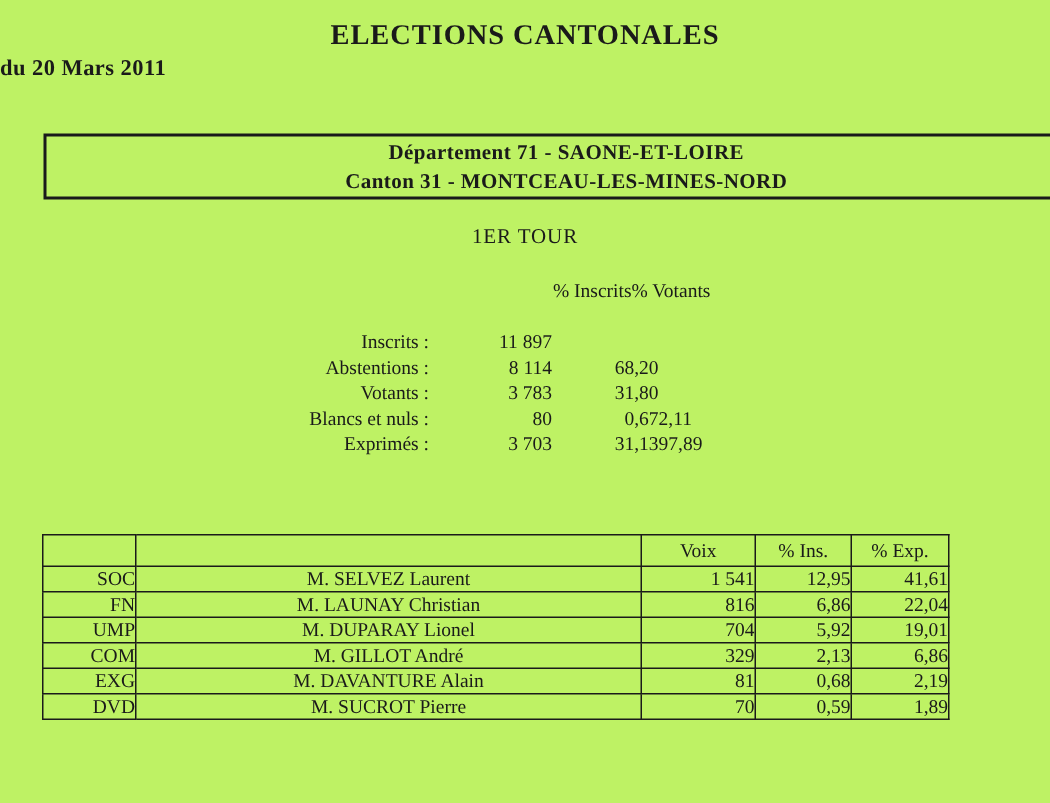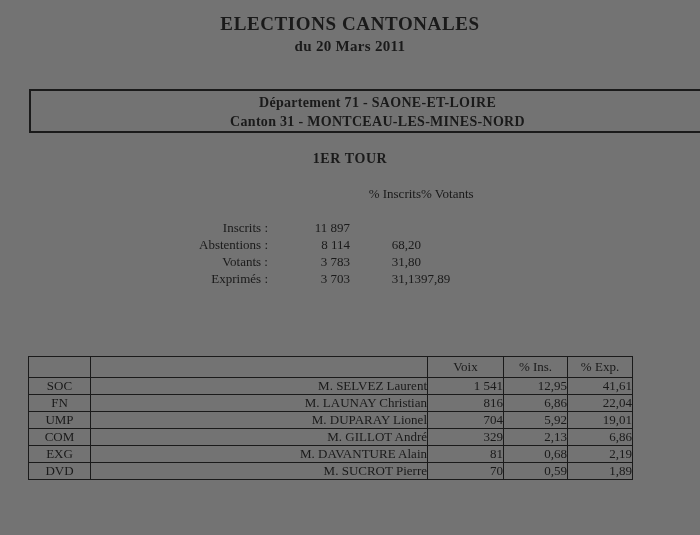--- a/index.html
+++ b/index.html
@@ -4,66 +4,66 @@
 <style>
   * { margin: 0; padding: 0; box-sizing: border-box; }
   html, body { background: #ffffff; }
   body {
     width: 700px; height: 535px;
     font-family: "Liberation Serif", "DejaVu Serif", serif;
     color: #1a1a1a;
     position: relative;
     overflow: hidden;
   }
-  #page { position: absolute; left: 0; top: 0; width: 700px; height: 535px; background: #737373; }
+  #page { position: absolute; left: 0; top: 0; width: 700px; height: 535px; background: #bef264; }
 
   .page-title {
     position: absolute; top: 13px; left: 0; width: 700px;
     text-align: center; font-size: 19px; font-weight: bold; letter-spacing: 0.6px;
   }
   .page-subtitle {
     position: absolute; top: 38px; left: 0; width: 700px;
-    text-align: center; font-size: 15px; font-weight: bold; letter-spacing: 0.3px;
+    font-size: 15px; font-weight: bold; letter-spacing: 0.3px;
   }
 
   .dept-box {
     position: absolute; left: 29px; top: 89px; width: 697px; height: 44px;
     border: 2px solid #1a1a1a;
     text-align: center; font-weight: bold; font-size: 14px;
     line-height: 19px; padding-top: 2px; letter-spacing: 0.3px;
   }
 
   .round-title {
     position: absolute; top: 151px; left: 0; width: 700px;
-    text-align: center; font-size: 14px; font-weight: bold; letter-spacing: 0.6px;
+    text-align: center; font-size: 14px; font-weight: normal; letter-spacing: 0.6px;
   }
 
   
   .stats-header-row { position: absolute; left: 0; top: 186px; display: flex; font-size: 13px; font-family: Liberation Serif, serif; }
-  .stats-rows { position: absolute; left: 0; top: 219px; font-size: 13px; }
+  .stats-rows { position: absolute; left: 0; top: 219px; font-size: 13px; padding-left: 18px; }
   .srow { display: flex; height: 17px; line-height: 17px; }
   .sc1 { width: 268px; text-align: right; }
   .sc2 { width: 82px;  text-align: right; }
   .sc3 { width: 71px;  text-align: right; }
   .sc4 { width: 82px;  }
 
   
   table.results {
     position: absolute; left: 28px; top: 356px;
     width: 604px; border-collapse: collapse; table-layout: fixed;
     font-size: 13px;
   }
   table.results th, table.results td {
     border: 1.5px solid #1a1a1a;
     padding: 0; overflow: hidden; white-space: nowrap;
   }
   table.results th { height: 21px; font-weight: normal; text-align: center; }
   table.results td { height: 17px; }
-  td.party { text-align: center; }
-  td.name  { text-align: right; padding-left: 8px; }
+  td.party { text-align: right; }
+  td.name  { text-align: center; padding-left: 8px; }
   td.num   { text-align: right; padding-right: 6px; }
 </style>
 </head>
 <body>
 
 <div id="page">
 
   <div class="page-title">ELECTIONS CANTONALES</div>
   <div class="page-subtitle">du 20 Mars 2011</div>
 
@@ -92,20 +92,26 @@
       <span class="sc1">Abstentions :</span>
       <span class="sc2">8 114</span>
       <span class="sc3">68,20</span>
       <span class="sc4"></span>
     </div>
     <div class="srow">
       <span class="sc1">Votants :</span>
       <span class="sc2">3 783</span>
       <span class="sc3">31,80</span>
       <span class="sc4"></span>
+    </div>
+    <div class="srow">
+      <span class="sc1">Blancs et nuls :</span>
+      <span class="sc2">80</span>
+      <span class="sc3">0,67</span>
+      <span class="sc4">2,11</span>
     </div>
     <div class="srow">
       <span class="sc1">Exprimés :</span>
       <span class="sc2">3 703</span>
       <span class="sc3">31,13</span>
       <span class="sc4">97,89</span>
     </div>
   </div>
 
   <table class="results">

